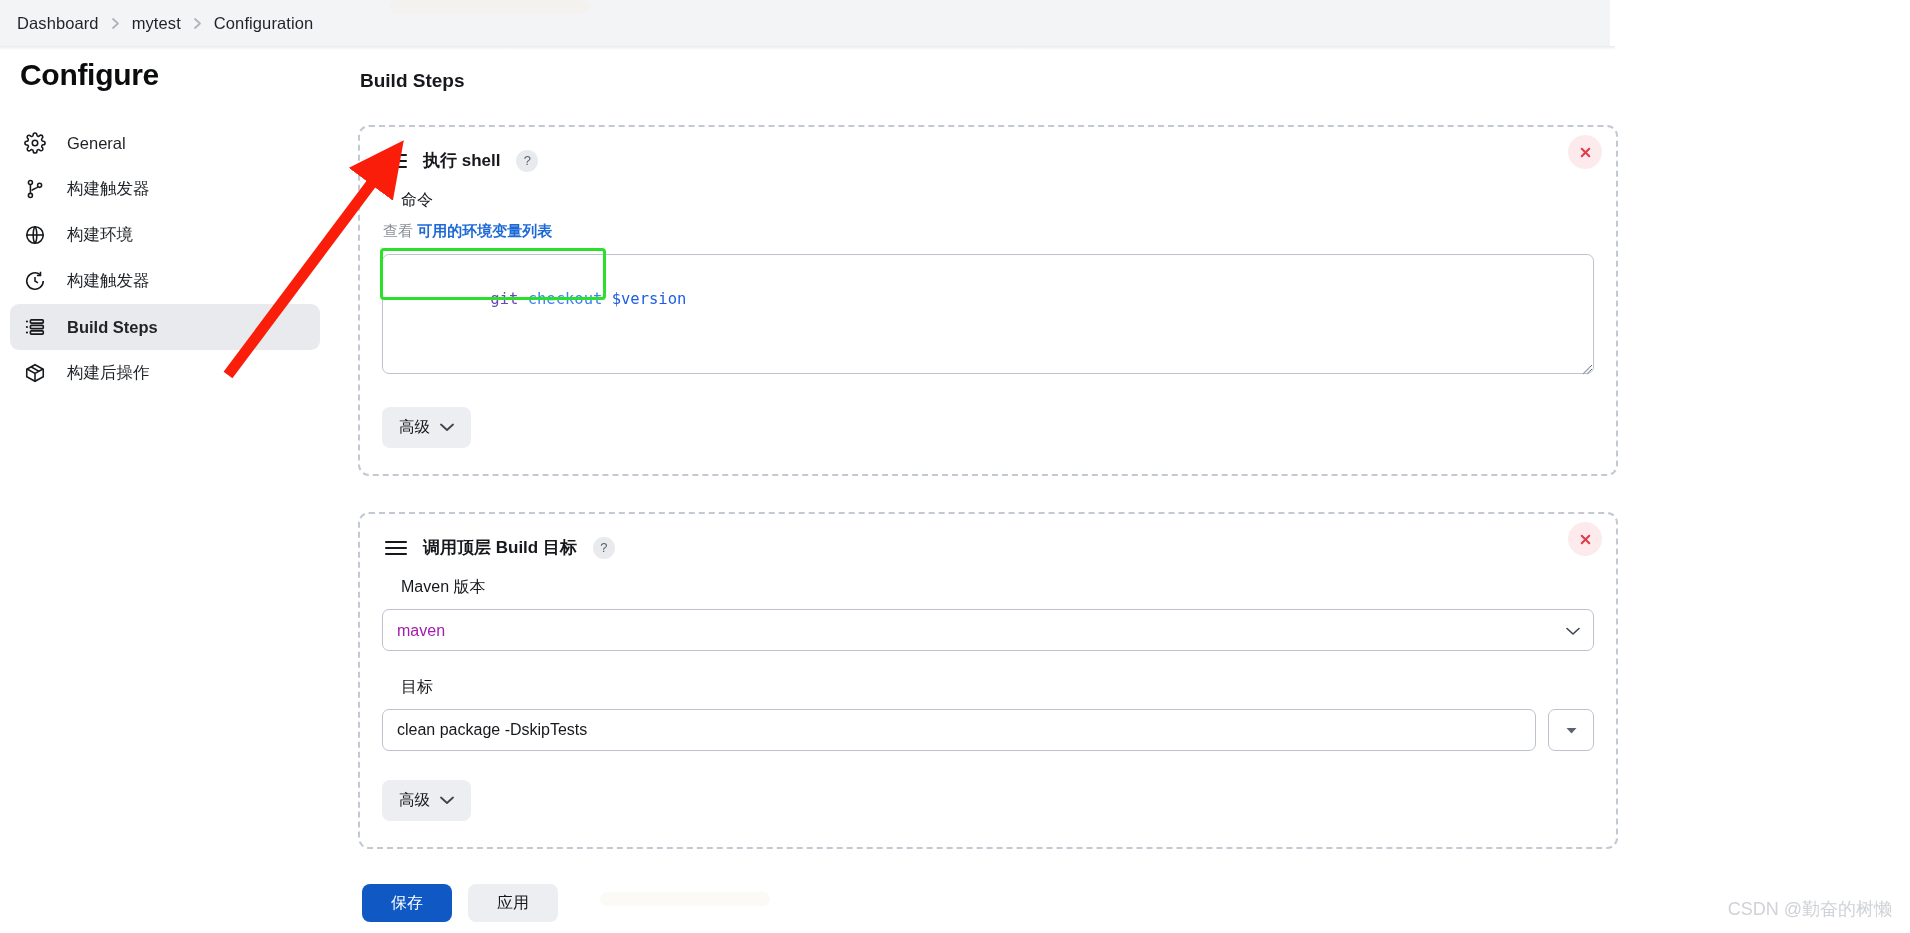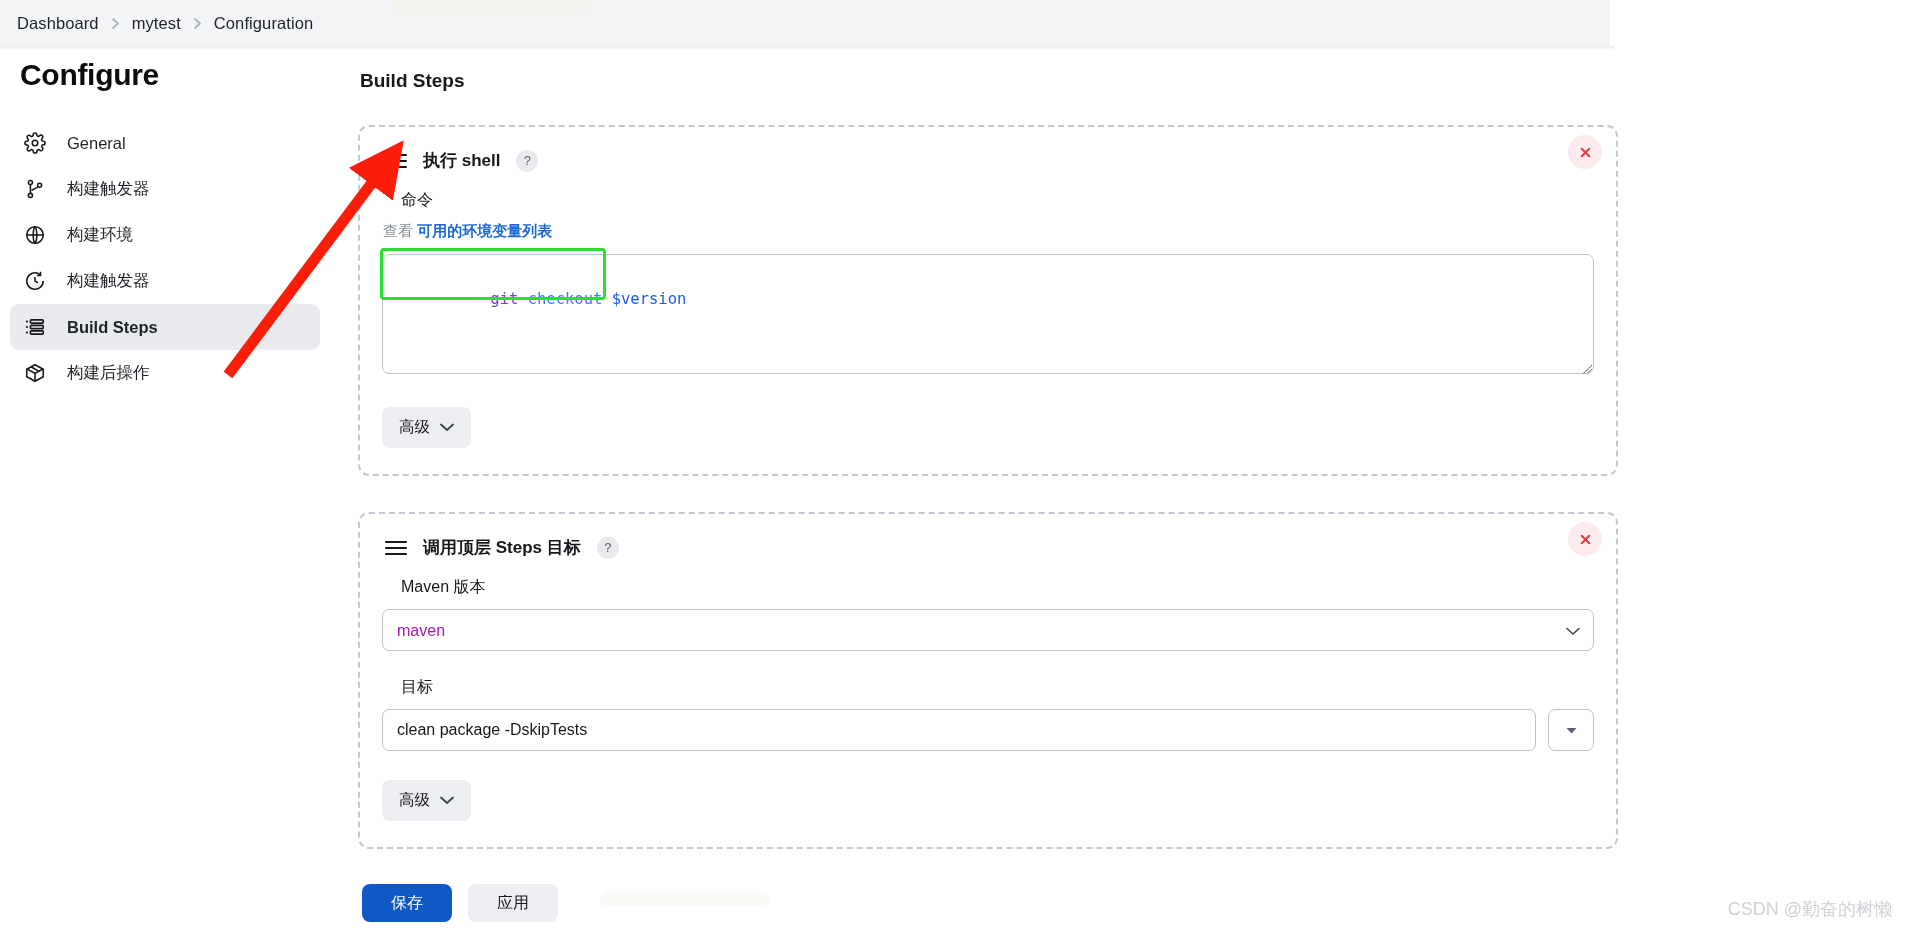--- a/index.html
+++ b/index.html
@@ -470,21 +470,21 @@
             <path d="M12 4 L4 12"></path>
         </svg>
       </button>
 
       <div class="step-head">
         <span class="drag-handle">
             <i></i>
             <i></i>
             <i></i>
           </span>
-        <span class="step-title">调用顶层 Steps 目标</span>
+        <span class="step-title">调用顶层 Build 目标</span>
         <span class="help-btn">?</span>
       </div>
 
       <div class="field-label">Maven 版本</div>
       <div class="select-row">
         <select class="select-box">
           <option>maven</option>
         </select>
         <span class="select-chev">
           <svg width="14" height="9" viewBox="0 0 14 9">

